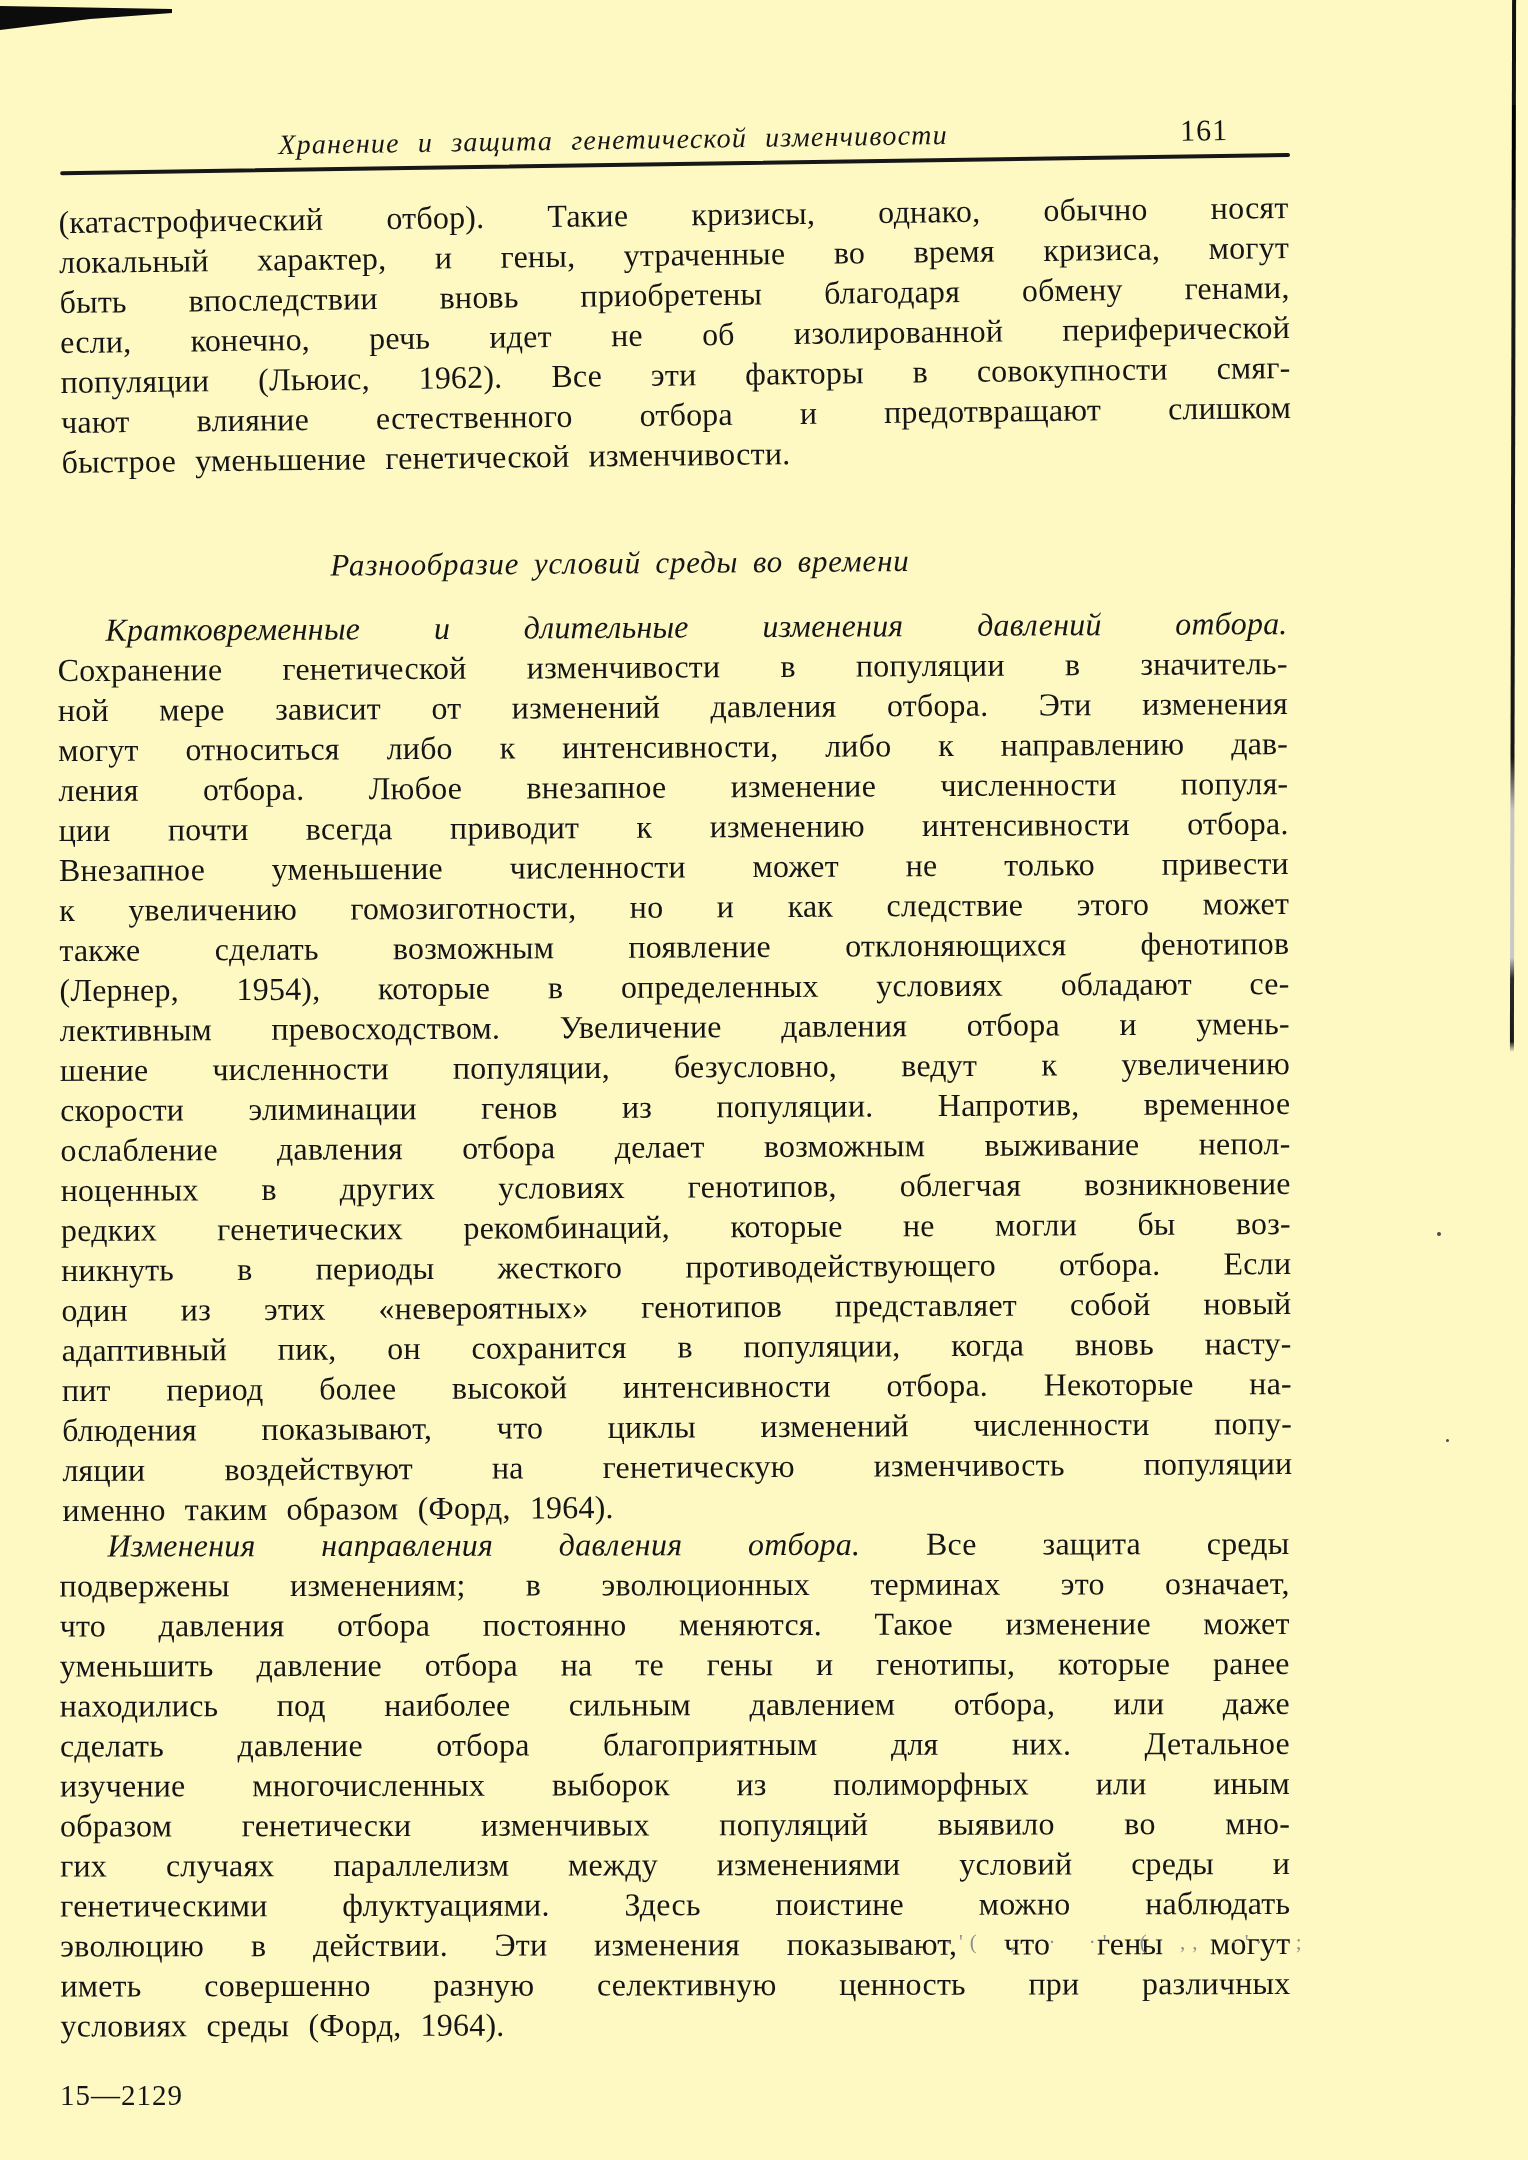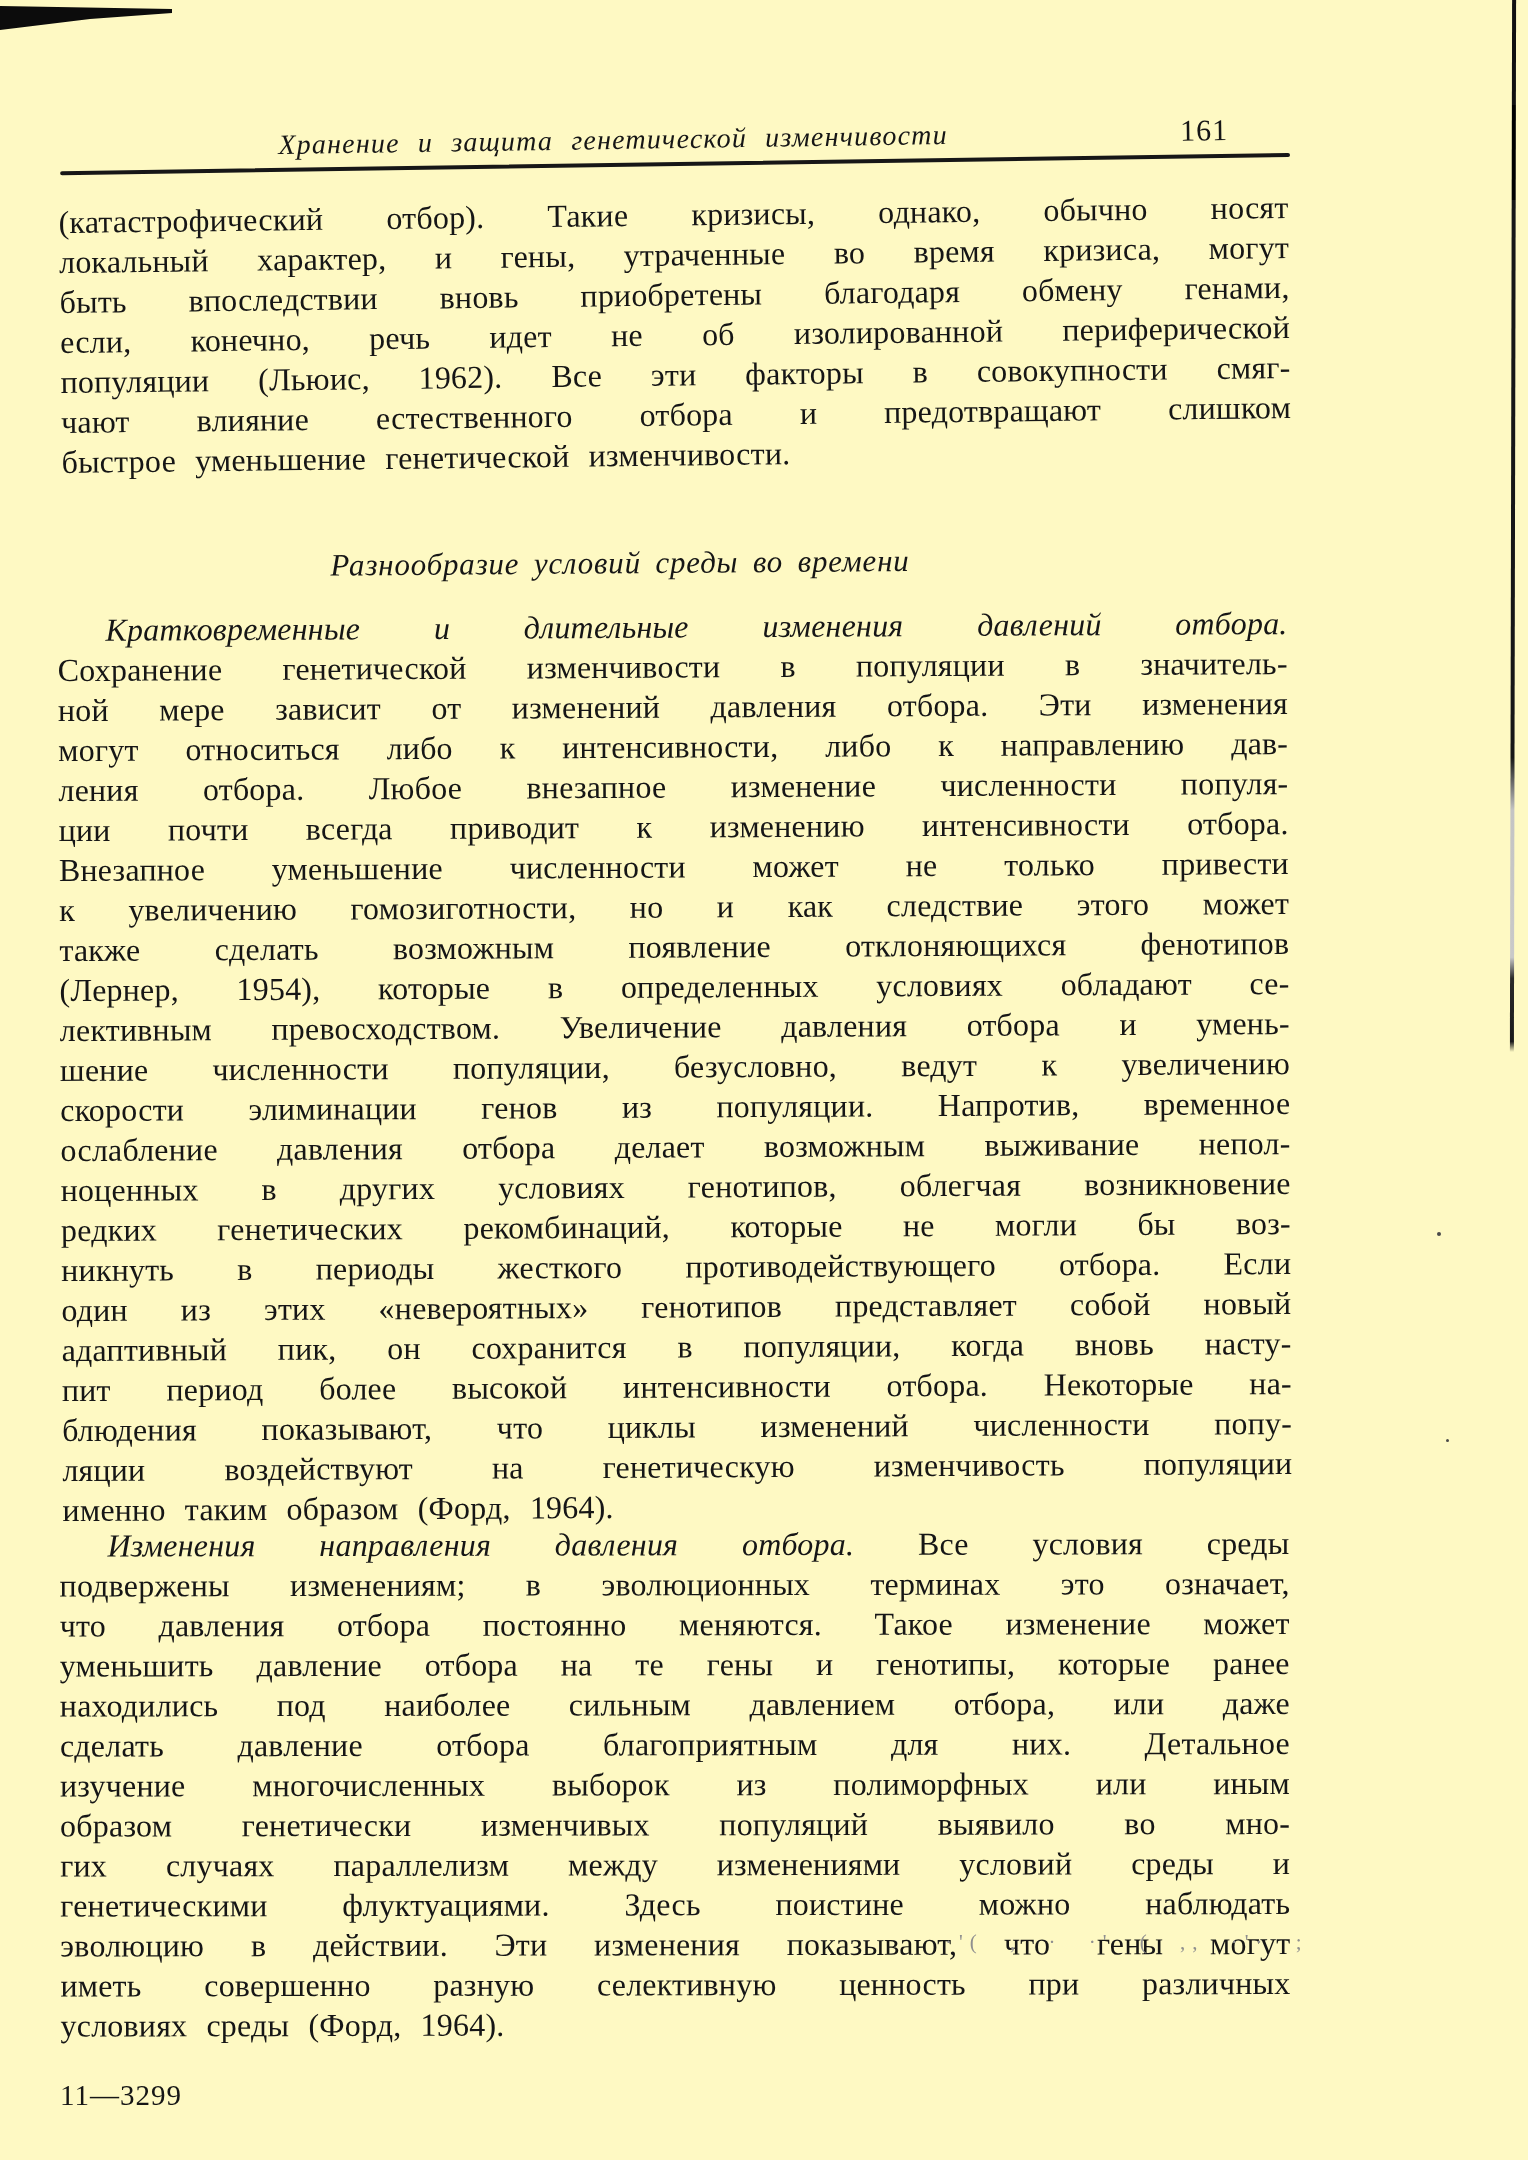--- a/index.html
+++ b/index.html
@@ -124,34 +124,34 @@
       <div class="ln j">никнуть в периоды жесткого противодействующего отбора. Если</div>
       <div class="ln j">один из этих «невероятных» генотипов представляет собой новый</div>
       <div class="ln j">адаптивный пик, он сохранится в популяции, когда вновь насту-</div>
       <div class="ln j">пит период более высокой интенсивности отбора. Некоторые на-</div>
       <div class="ln j">блюдения показывают, что циклы изменений численности попу-</div>
       <div class="ln j">ляции воздействуют на генетическую изменчивость популяции</div>
       <div class="ln end wide">именно таким образом (Форд, 1964).</div>
     </div>
 
     <div class="para" id="para3">
-      <div class="ln j ind"><span class="it">Изменения направления давления отбора.</span> <span>Все условия среды</span></div>
+      <div class="ln j ind"><span class="it">Изменения направления давления отбора.</span> <span>Все защита среды</span></div>
       <div class="ln j">подвержены изменениям; в эволюционных терминах это означает,</div>
       <div class="ln j">что давления отбора постоянно меняются. Такое изменение может</div>
       <div class="ln j">уменьшить давление отбора на те гены и генотипы, которые ранее</div>
       <div class="ln j">находились под наиболее сильным давлением отбора, или даже</div>
       <div class="ln j">сделать давление отбора благоприятным для них. Детальное</div>
       <div class="ln j">изучение многочисленных выборок из полиморфных или иным</div>
       <div class="ln j">образом генетически изменчивых популяций выявило во мно-</div>
       <div class="ln j">гих случаях параллелизм между изменениями условий среды и</div>
       <div class="ln j">генетическими флуктуациями. Здесь поистине можно наблюдать</div>
       <div class="ln j">эволюцию в действии. Эти изменения показывают, что гены могут</div>
       <div class="ln j">иметь совершенно разную селективную ценность при различных</div>
       <div class="ln end wide">условиях среды (Форд, 1964).</div>
     </div>
 
-    <div class="footer-mark">11—3299</div>
+    <div class="footer-mark">15—2129</div>
 
   </div>
 
   <div class="pencil">·'( , ·    ·' ( ,, ·'· ;</div>
 
 </div>
 
 </body></html>

